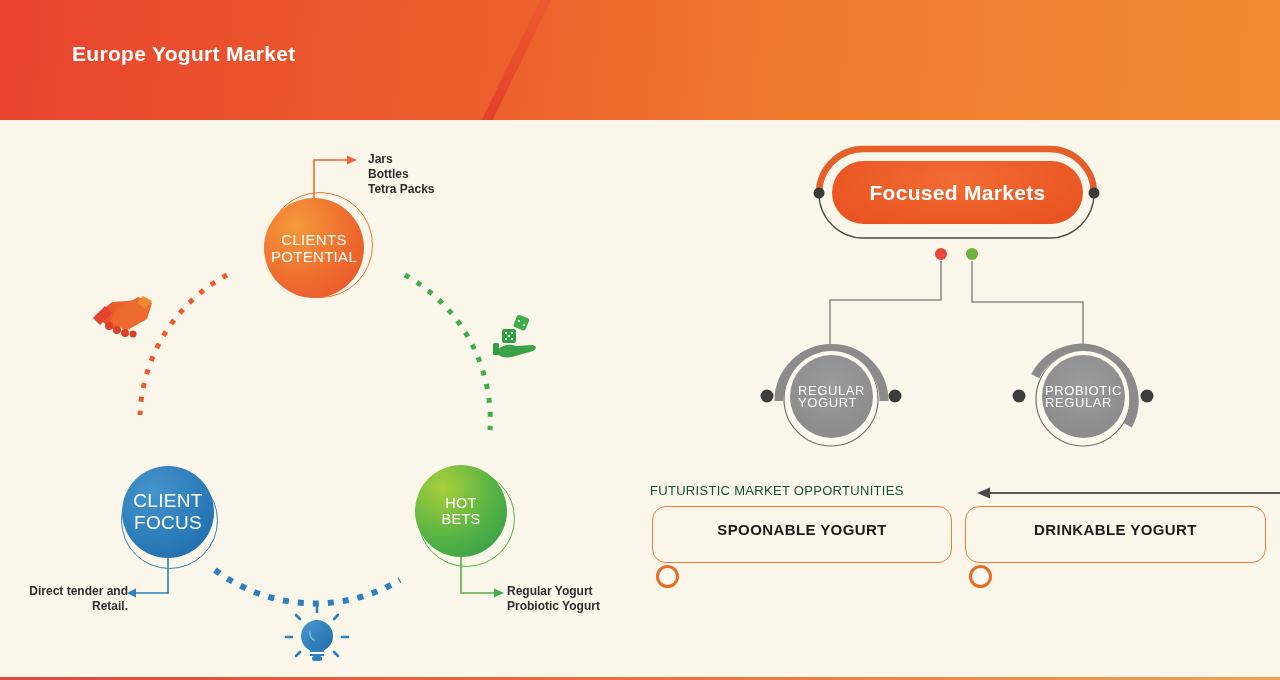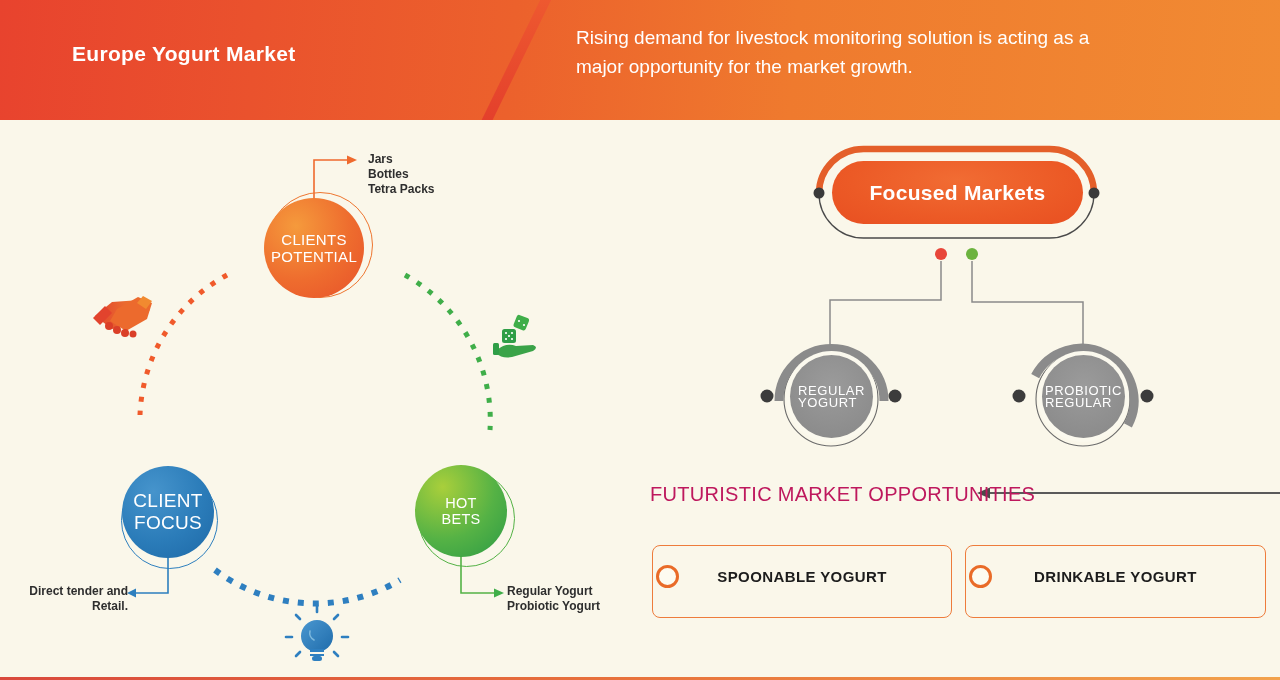--- a/index.html
+++ b/index.html
@@ -63,27 +63,27 @@
     background:radial-gradient(circle at 50% 38%,#9b9b9b,#878787);
     box-shadow:0 0 0 4px #fbf9ee;
     display:flex;align-items:center;justify-content:center;
     color:#fff;font-size:13px;font-weight:500;letter-spacing:.6px;line-height:12px;
     white-space:pre-line;z-index:2;
   }
   .seg-regular{left:790px;}
   .seg-probiotic{left:1042px;}
   
   .opp-heading{
-    position:absolute;left:650px;top:483px;color:#be185d;
-    font-size:20px;font-weight:500;letter-spacing:.3px;z-index:2;
+    position:absolute;left:650px;top:483px;color:#14532d;
+    font-size:13px;font-weight:500;letter-spacing:.3px;z-index:2;
   }
   .opp-box{
-    position:absolute;top:506px;height:73px;border:1.6px solid #ee7c3c;border-radius:8px;
+    position:absolute;top:506px;height:57px;border:1.6px solid #ee7c3c;border-radius:14px;
     display:flex;align-items:center;justify-content:center;padding-bottom:10px;
-    box-sizing:border-box;color:#1c1c1c;font-size:15px;font-weight:700;letter-spacing:.4px;z-index:2;margin-top:39px;
+    box-sizing:border-box;color:#1c1c1c;font-size:15px;font-weight:700;letter-spacing:.4px;z-index:2;
   }
   .opp-box-1{left:652px;width:300px;}
   .opp-box-2{left:965px;width:301px;}
   .opp-ring{
     position:absolute;top:565px;width:17px;height:17px;border-radius:50%;
     border:3px solid #e96b28;background:#fdfbf0;z-index:3;
   }
   .opp-ring-1{left:656px;}
   .opp-ring-2{left:969px;}
   
@@ -191,22 +191,20 @@
 
   <g>
     <line x1="990" y1="493" x2="1280" y2="493" stroke="#5a5a5a" stroke-width="2"></line>
     <polygon points="977,493 990,487.5 990,498.5" fill="#4a4a4a"></polygon>
   </g>
 </svg>
 
 <div class="header">
   <div class="header-stripe"></div>
   <div class="header-title">Europe Yogurt Market</div>
-  <div class="header-subtitle pre">Rising demand for livestock monitoring solution is acting as a
-major opportunity for the market growth.</div>
 </div>
 
 <div class="ring r-potential"></div>
 <div class="cycle-circle c-potential">CLIENTS
 POTENTIAL</div>
 <div class="note note-potential">Jars
 Bottles
 Tetra Packs</div>
 
 <div class="ring r-focus"></div>

